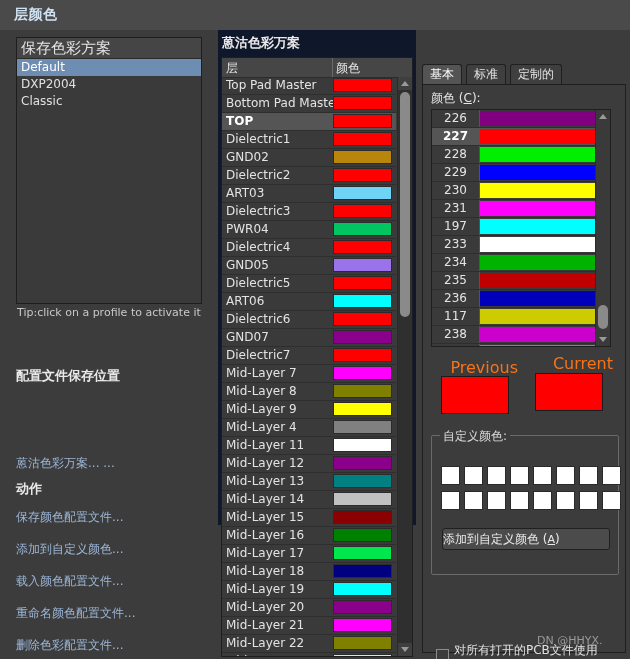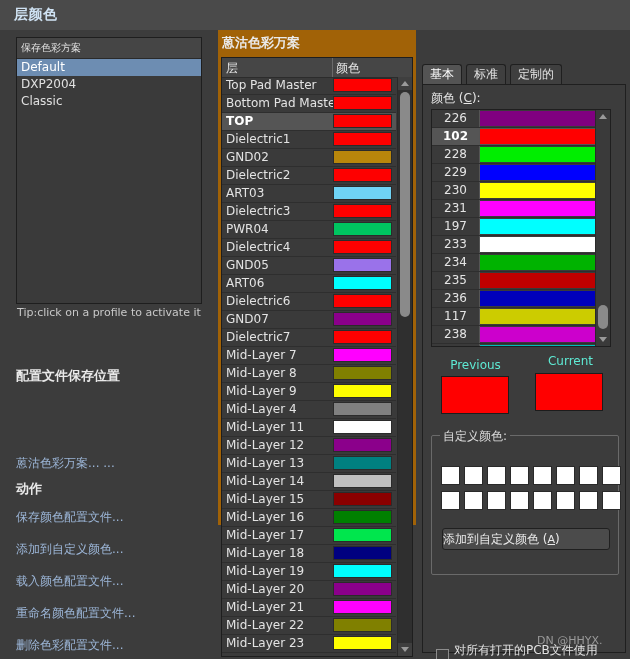--- a/index.html
+++ b/index.html
@@ -55,21 +55,21 @@
     box-sizing: border-box;
     overflow: hidden;
   }
   .scheme-header {
     height: 20px;
     line-height: 20px;
     padding-left: 4px;
     background: #454545;
     border-bottom: 1px solid #2a2a2a;
     color: #e2e2e2;
-    font-size: 10px;
+    font-size: 15px;
   }
   .scheme-item {
     height: 17px;
     line-height: 17px;
     padding-left: 4px;
     font-size: 12px;
     color: #e0e0e0;
   }
   .scheme-item.selected {
     background: #6d8db2;
@@ -97,21 +97,21 @@
     color: #9cb6d8;
     white-space: nowrap;
     cursor: pointer;
   }
 
   
   .mid-panel {
     position: absolute;
     left: 218px; top: 30px;
     width: 198px; height: 495px;
-    background: #a16207;
+    background: #0f172a;
   }
   .mid-title {
     position: absolute;
     left: 4px; top: 4px;
     font-size: 13px;
     font-weight: bold;
     color: #e9e9e9;
     white-space: nowrap;
   }
   .layer-box {
@@ -293,23 +293,23 @@
   }
   .cscroll {
     position: absolute;
     right: 0; top: 0; width: 14px; bottom: 0;
     background: #3a3a3a;
     border-left: 1px solid #2a2a2a;
   }
 
   .prevcur-label {
     position: absolute;
-    font-size: 12px;
-    color: #5eead4;
-    text-align: center;
+    font-size: 16px;
+    color: #f97316;
+    text-align: right;
   }
   .swatch-big {
     position: absolute;
     border: 1px solid #1c1c1c;
     box-sizing: border-box;
   }
 
   .group-box {
     position: absolute;
     left: 8px; top: 80px;
@@ -457,20 +457,24 @@
           </div>
           <div class="layer-row">
             <div class="lname">Dielectric4</div>
             <div class="lswatch" style="background: rgb(254, 0, 0);"></div>
           </div>
           <div class="layer-row">
             <div class="lname">GND05</div>
             <div class="lswatch" style="background: rgb(154, 114, 234);"></div>
           </div>
           <div class="layer-row">
+            <div class="lname">Dielectric5</div>
+            <div class="lswatch" style="background: rgb(254, 0, 0);"></div>
+          </div>
+          <div class="layer-row">
             <div class="lname">ART06</div>
             <div class="lswatch" style="background: rgb(0, 255, 255);"></div>
           </div>
           <div class="layer-row">
             <div class="lname">Dielectric6</div>
             <div class="lswatch" style="background: rgb(254, 0, 0);"></div>
           </div>
           <div class="layer-row">
             <div class="lname">GND07</div>
             <div class="lswatch" style="background: rgb(139, 0, 139);"></div>
@@ -573,21 +577,21 @@
       <div class="color-label"><span>颜色 (</span><span class="mn">C</span><span>):</span></div>
 
       <div class="color-list-box">
         <div class="color-rows" id="color-rows">
             <div class="color-row">
               <div class="cidx">226</div>
               <div class="csep"></div>
               <div class="cswatch" style="background: rgb(128, 0, 128);"></div>
             </div>
             <div class="color-row selected">
-              <div class="cidx">102</div>
+              <div class="cidx">227</div>
               <div class="csep"></div>
               <div class="cswatch" style="background: rgb(255, 0, 0);"></div>
             </div>
             <div class="color-row">
               <div class="cidx">228</div>
               <div class="csep"></div>
               <div class="cswatch" style="background: rgb(0, 238, 0);"></div>
             </div>
             <div class="color-row">
               <div class="cidx">229</div>

